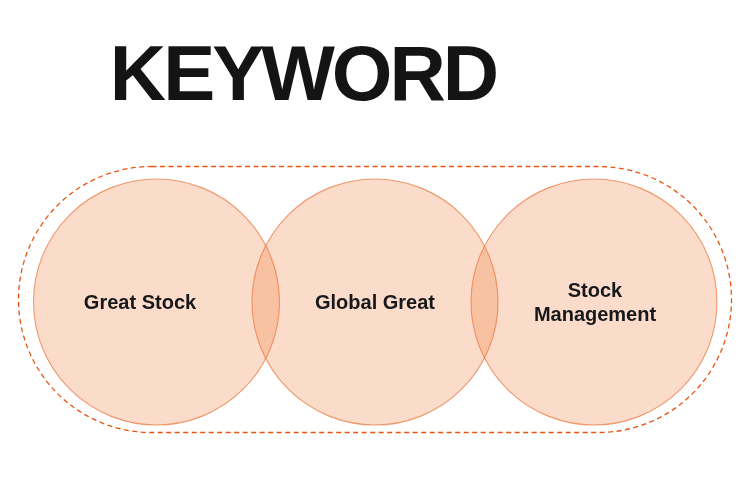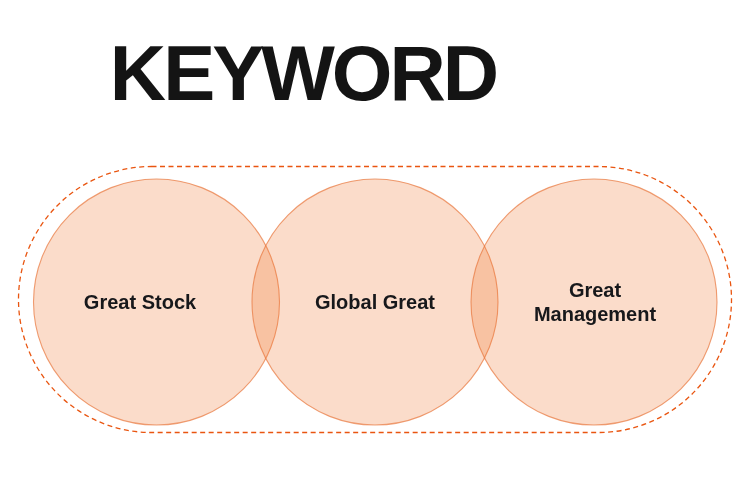--- a/index.html
+++ b/index.html
@@ -73,15 +73,15 @@
     <rect x="18.5" y="166.5" width="713" height="266" rx="133" stroke="#E95510"></rect>
     <circle cx="156.5" cy="302" r="123" fill="#EF732B"></circle>
     <circle cx="375" cy="302" r="123" fill="#EF732B"></circle>
     <circle cx="594" cy="302" r="123" fill="#EF732B"></circle>
   </svg>
 
   <div class="circle-label label-1">Great Stock</div>
 
   <div class="circle-label label-2">Global Great</div>
 
-  <div class="circle-label label-3 wrap">Great Management</div>
+  <div class="circle-label label-3 wrap">Stock Management</div>
 
 </div>
 
 </body></html>

